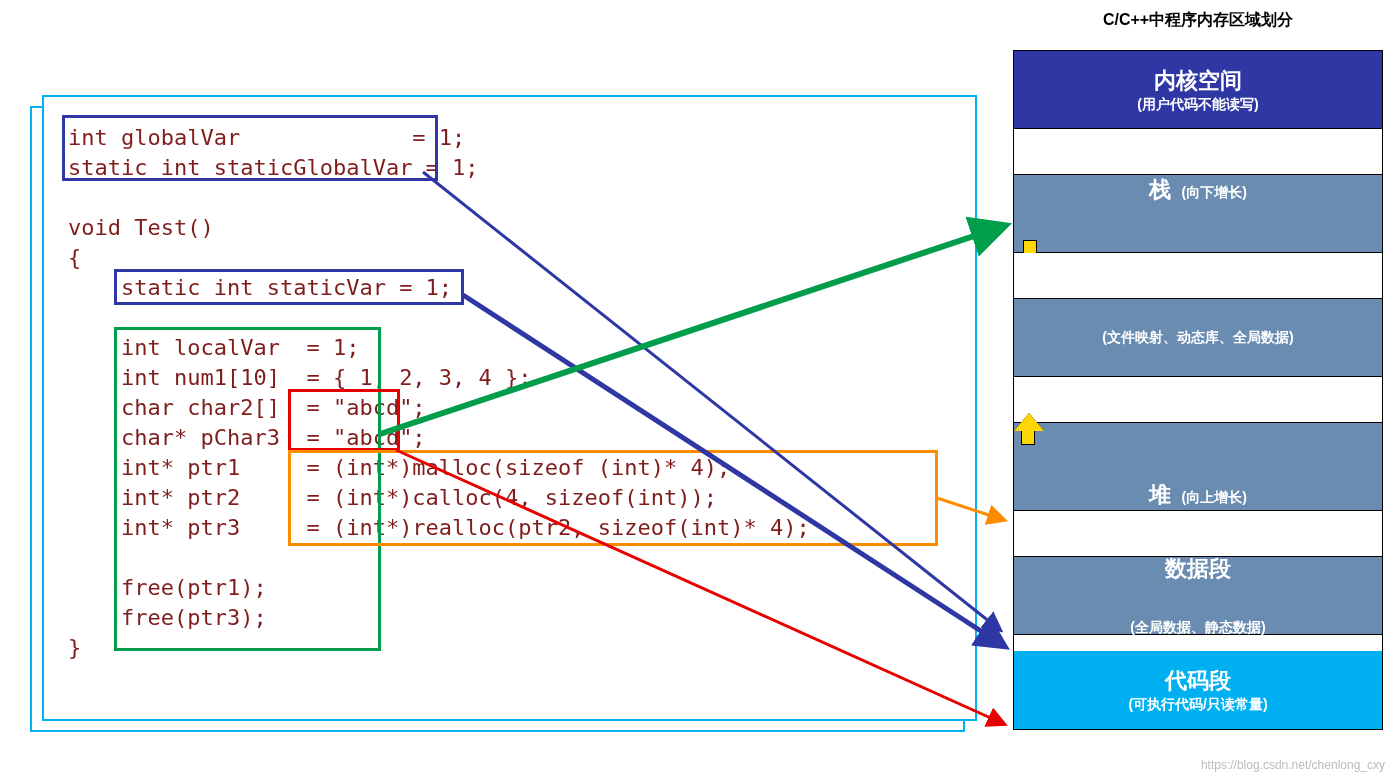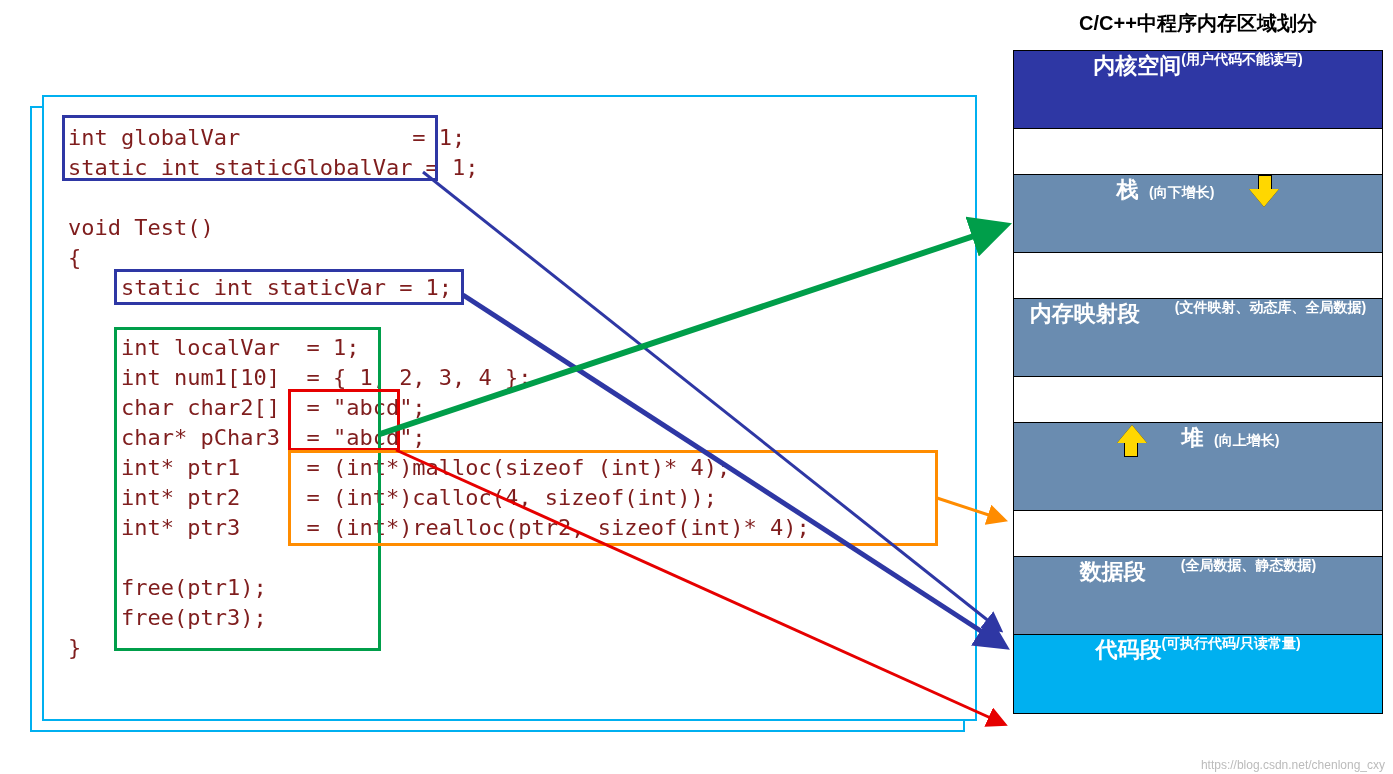--- a/index.html
+++ b/index.html
@@ -13,21 +13,21 @@
   }
 
   
   .title {
     position: absolute;
     top: 10px;
     right: 10px;
     width: 370px;
     text-align: center;
     font-weight: 700;
-    font-size: 20px;
+    font-size: 16px;
     color: #000;
     font-family: "Microsoft YaHei", sans-serif;
   }
 
   
   .code-panel-shadow {
     position: absolute;
     top: 106px;
     left: 30px;
     width: 935px;
@@ -71,21 +71,21 @@
     right: 10px;
     width: 370px;
     border: 1px solid #000;
   }
   .seg {
     border-bottom: 1px solid #000;
     text-align: center;
     font-family: "Microsoft YaHei", sans-serif;
     color: #fff;
     display: flex;
-    flex-direction: row;
+    flex-direction: column;
     justify-content: center;
     position: relative;
   }
   .seg:last-child { border-bottom: none; }
   .seg .main { font-size: 22px; font-weight: 700; }
   .seg .sub  { font-size: 14px; font-weight: 700; }
   .gap { background: #fff; }
 
   
   .kernel   { background: #2e37a4; }
@@ -177,37 +177,36 @@
   <div class="seg gap" style="height:46px;"></div>
   <div class="seg steel" style="height:78px;">
     <div>
       <span class="main">栈</span>
       <span class="sub" style="margin-left:6px;">(向下增长)</span>
     </div>
     <span class="yarrow"></span>
   </div>
   <div class="seg gap" style="height:46px;"></div>
   <div class="seg steel" style="height:78px;">
-    <div class="main">内存映射段</div>
     <div class="sub">(文件映射、动态库、全局数据)</div>
   </div>
   <div class="seg gap" style="height:46px;"></div>
   <div class="seg steel" style="height:88px;">
     <span class="yarrow up"></span>
     <div>
       <span class="main">堆</span>
       <span class="sub" style="margin-left:6px;">(向上增长)</span>
     </div>
   </div>
   <div class="seg gap" style="height:46px;"></div>
   <div class="seg steel" style="height:78px;">
     <div class="main">数据段</div>
     <div class="sub">(全局数据、静态数据)</div>
   </div>
-  <div class="seg codeseg" style="height:78px;">
+  <div class="seg codeseg" style="height:78px;margin-top:16px;">
     <div class="main">代码段</div>
     <div class="sub">(可执行代码/只读常量)</div>
   </div>
 </div>
 
 <svg class="connectors">
   <defs>
     <marker id="ah-blue" viewBox="0 0 10 10" refX="8" refY="5" markerWidth="7" markerHeight="7" orient="auto-start-reverse">
       <path d="M 0 0 L 10 5 L 0 10 z" fill="#2e37a4"></path>
     </marker>

